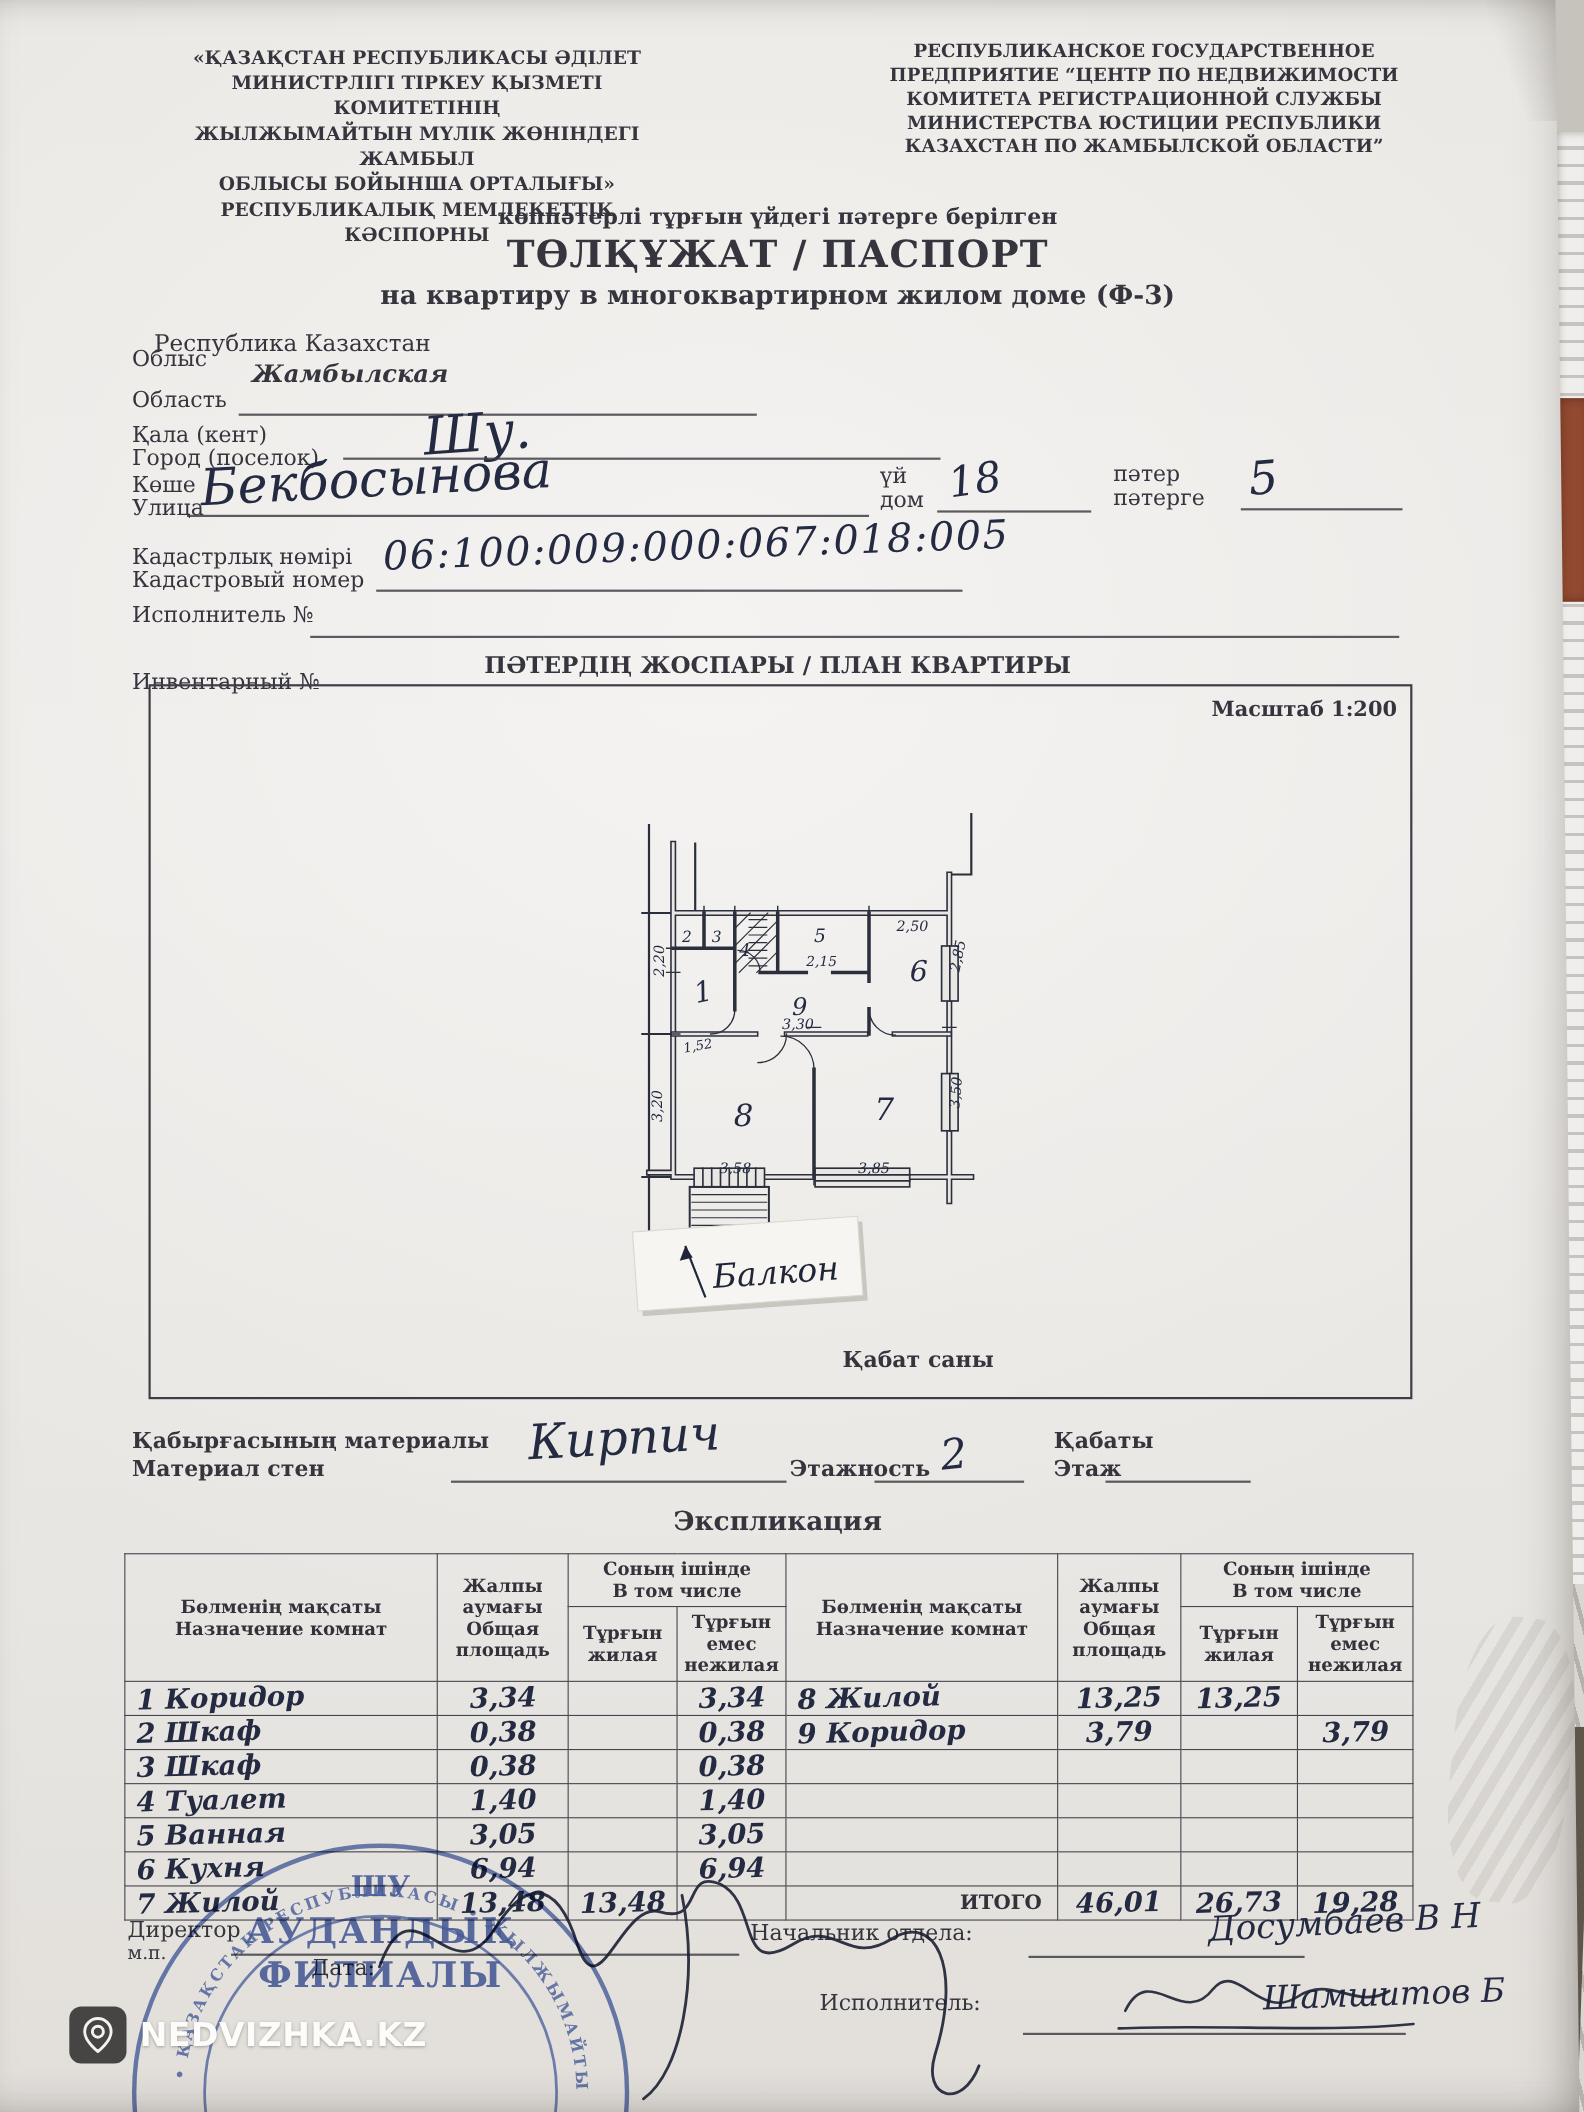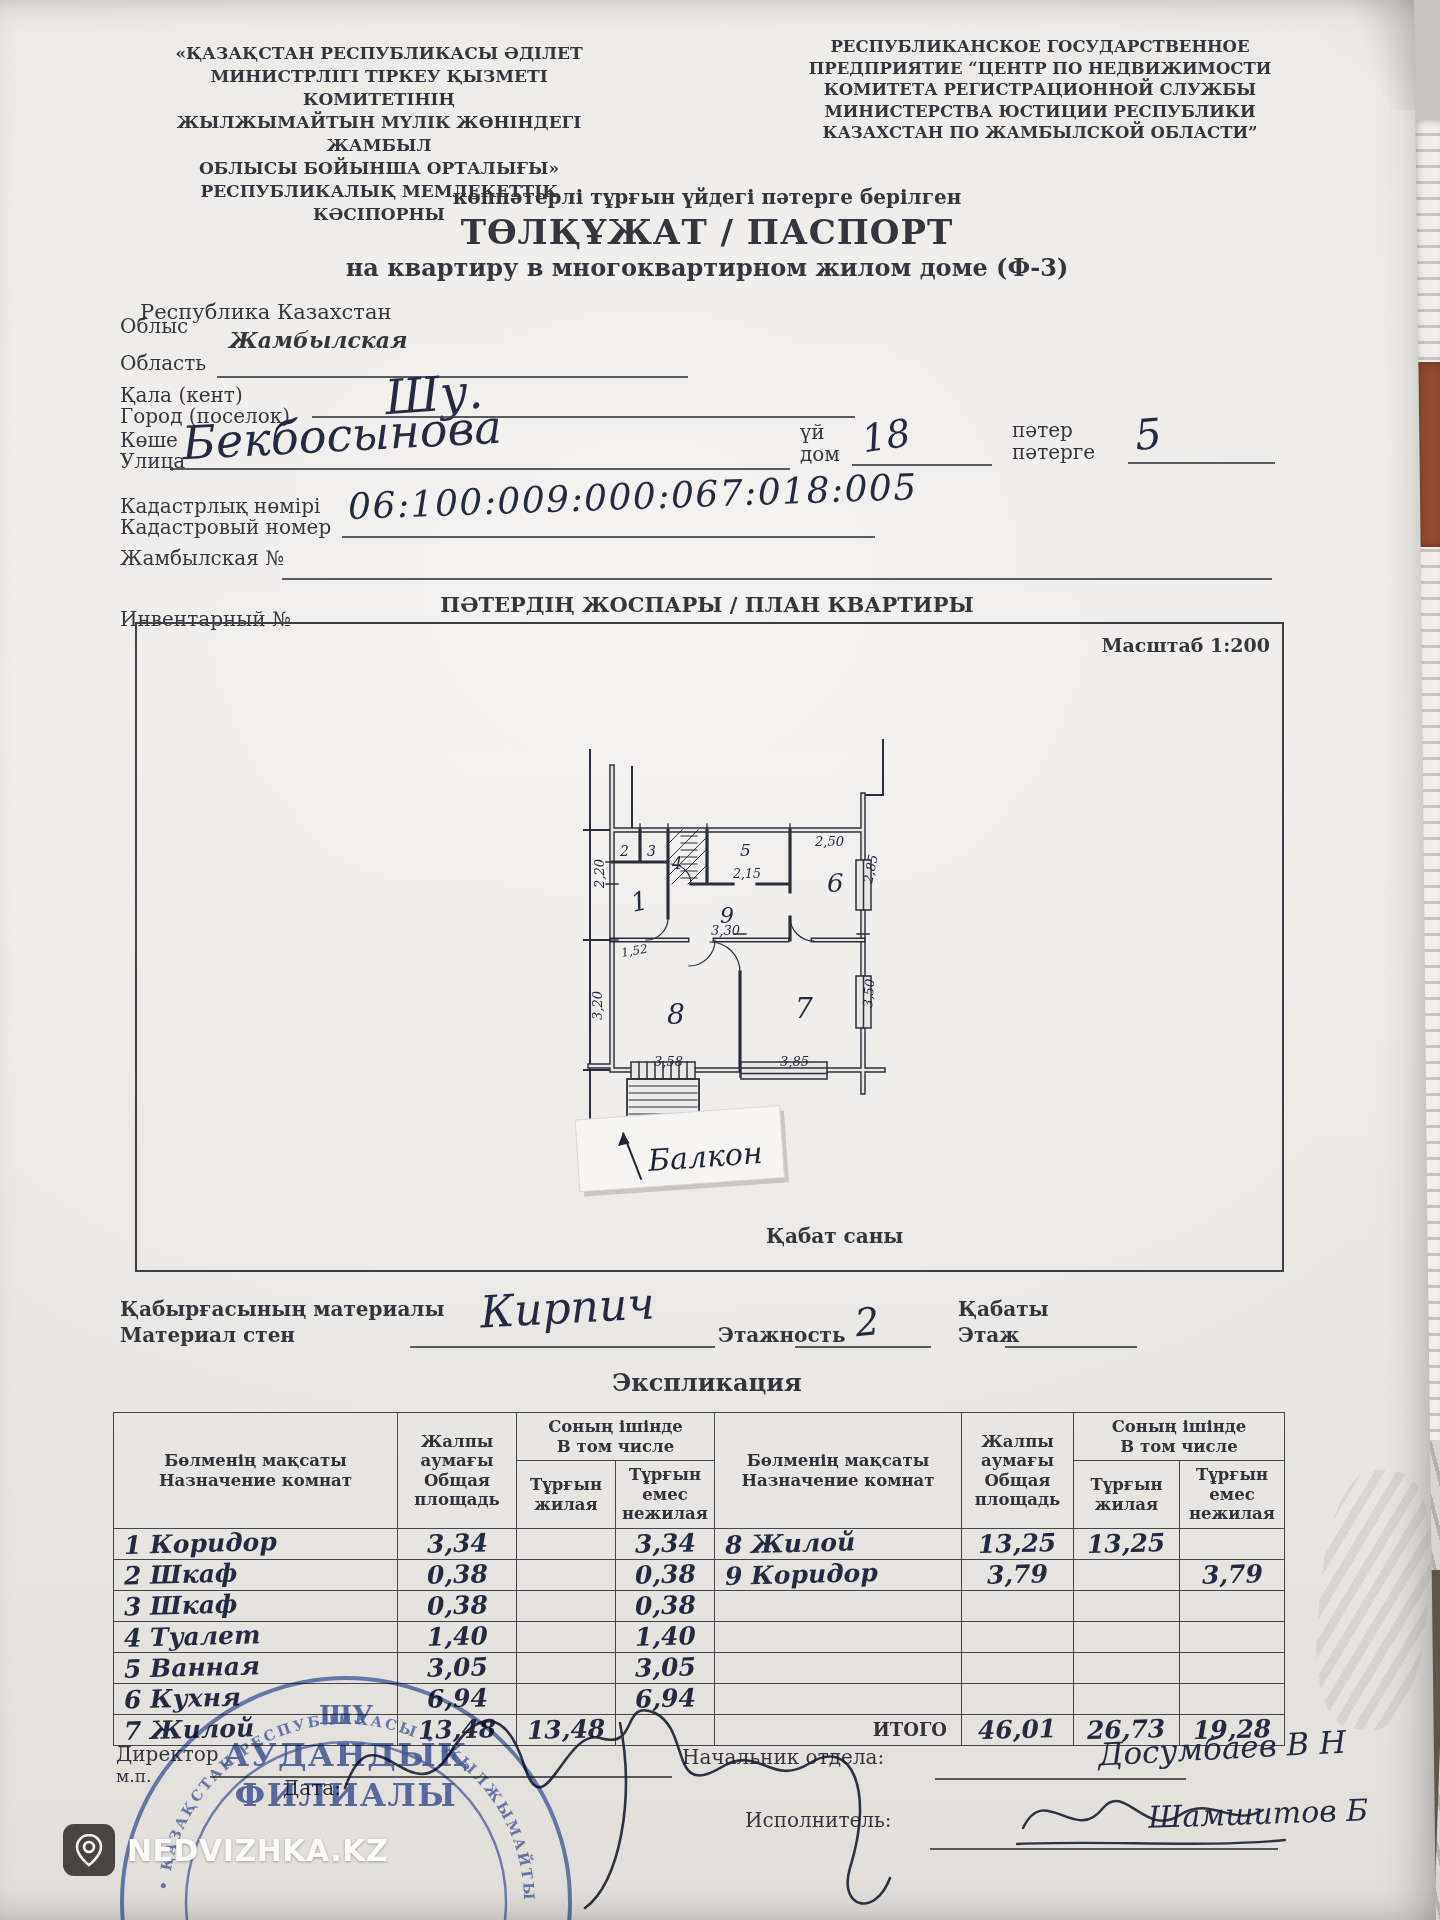--- a/index.html
+++ b/index.html
@@ -114,21 +114,21 @@
     <div class="abs label" style="left:1012px;top:418px;">пәтер</div>
     <div class="abs label" style="left:1012px;top:440px;">пәтерге</div>
     <div class="abs hw" style="left:1135px;top:410px;font-size:42px;transform:rotate(-5deg);">5</div>
     <div class="rule" style="left:1128px;top:462px;width:147px;"></div>
 
     <div class="abs label" style="left:120px;top:494px;">Кадастрлық нөмірі</div>
     <div class="abs label" style="left:120px;top:515px;">Кадастровый номер</div>
     <div class="abs hw" style="left:348px;top:476px;font-size:36px;letter-spacing:1.5px;transform:rotate(-2deg);">06:100:009:000:067:018:005</div>
     <div class="rule" style="left:342px;top:536px;width:533px;"></div>
 
-    <div class="abs label" style="left:120px;top:546px;">Жамбылская №</div>
+    <div class="abs label" style="left:120px;top:546px;">Исполнитель №</div>
     <div class="abs label" style="left:120px;top:567px;margin-top:40px;">Инвентарный №</div>
     <div class="rule" style="left:282px;top:578px;width:990px;height:1.6px;"></div>
 
     <div class="abs printed b center" style="left:0;top:592px;width:1414px;font-size:21px;">ПӘТЕРДІҢ ЖОСПАРЫ / ПЛАН КВАРТИРЫ</div>
     <div class="abs" style="left:135px;top:622px;width:1145px;height:646px;border:2px solid #3f3e46;"></div>
     <div class="abs printed b" style="left:1060px;top:634px;width:210px;text-align:right;font-size:19px;">Масштаб 1:200</div>
 
     <svg class="abs" style="left:135px;top:622px;" width="1145" height="646" viewBox="0 0 1145 646">
       <g stroke="#2b2f3c" fill="none" stroke-linecap="square">
 

